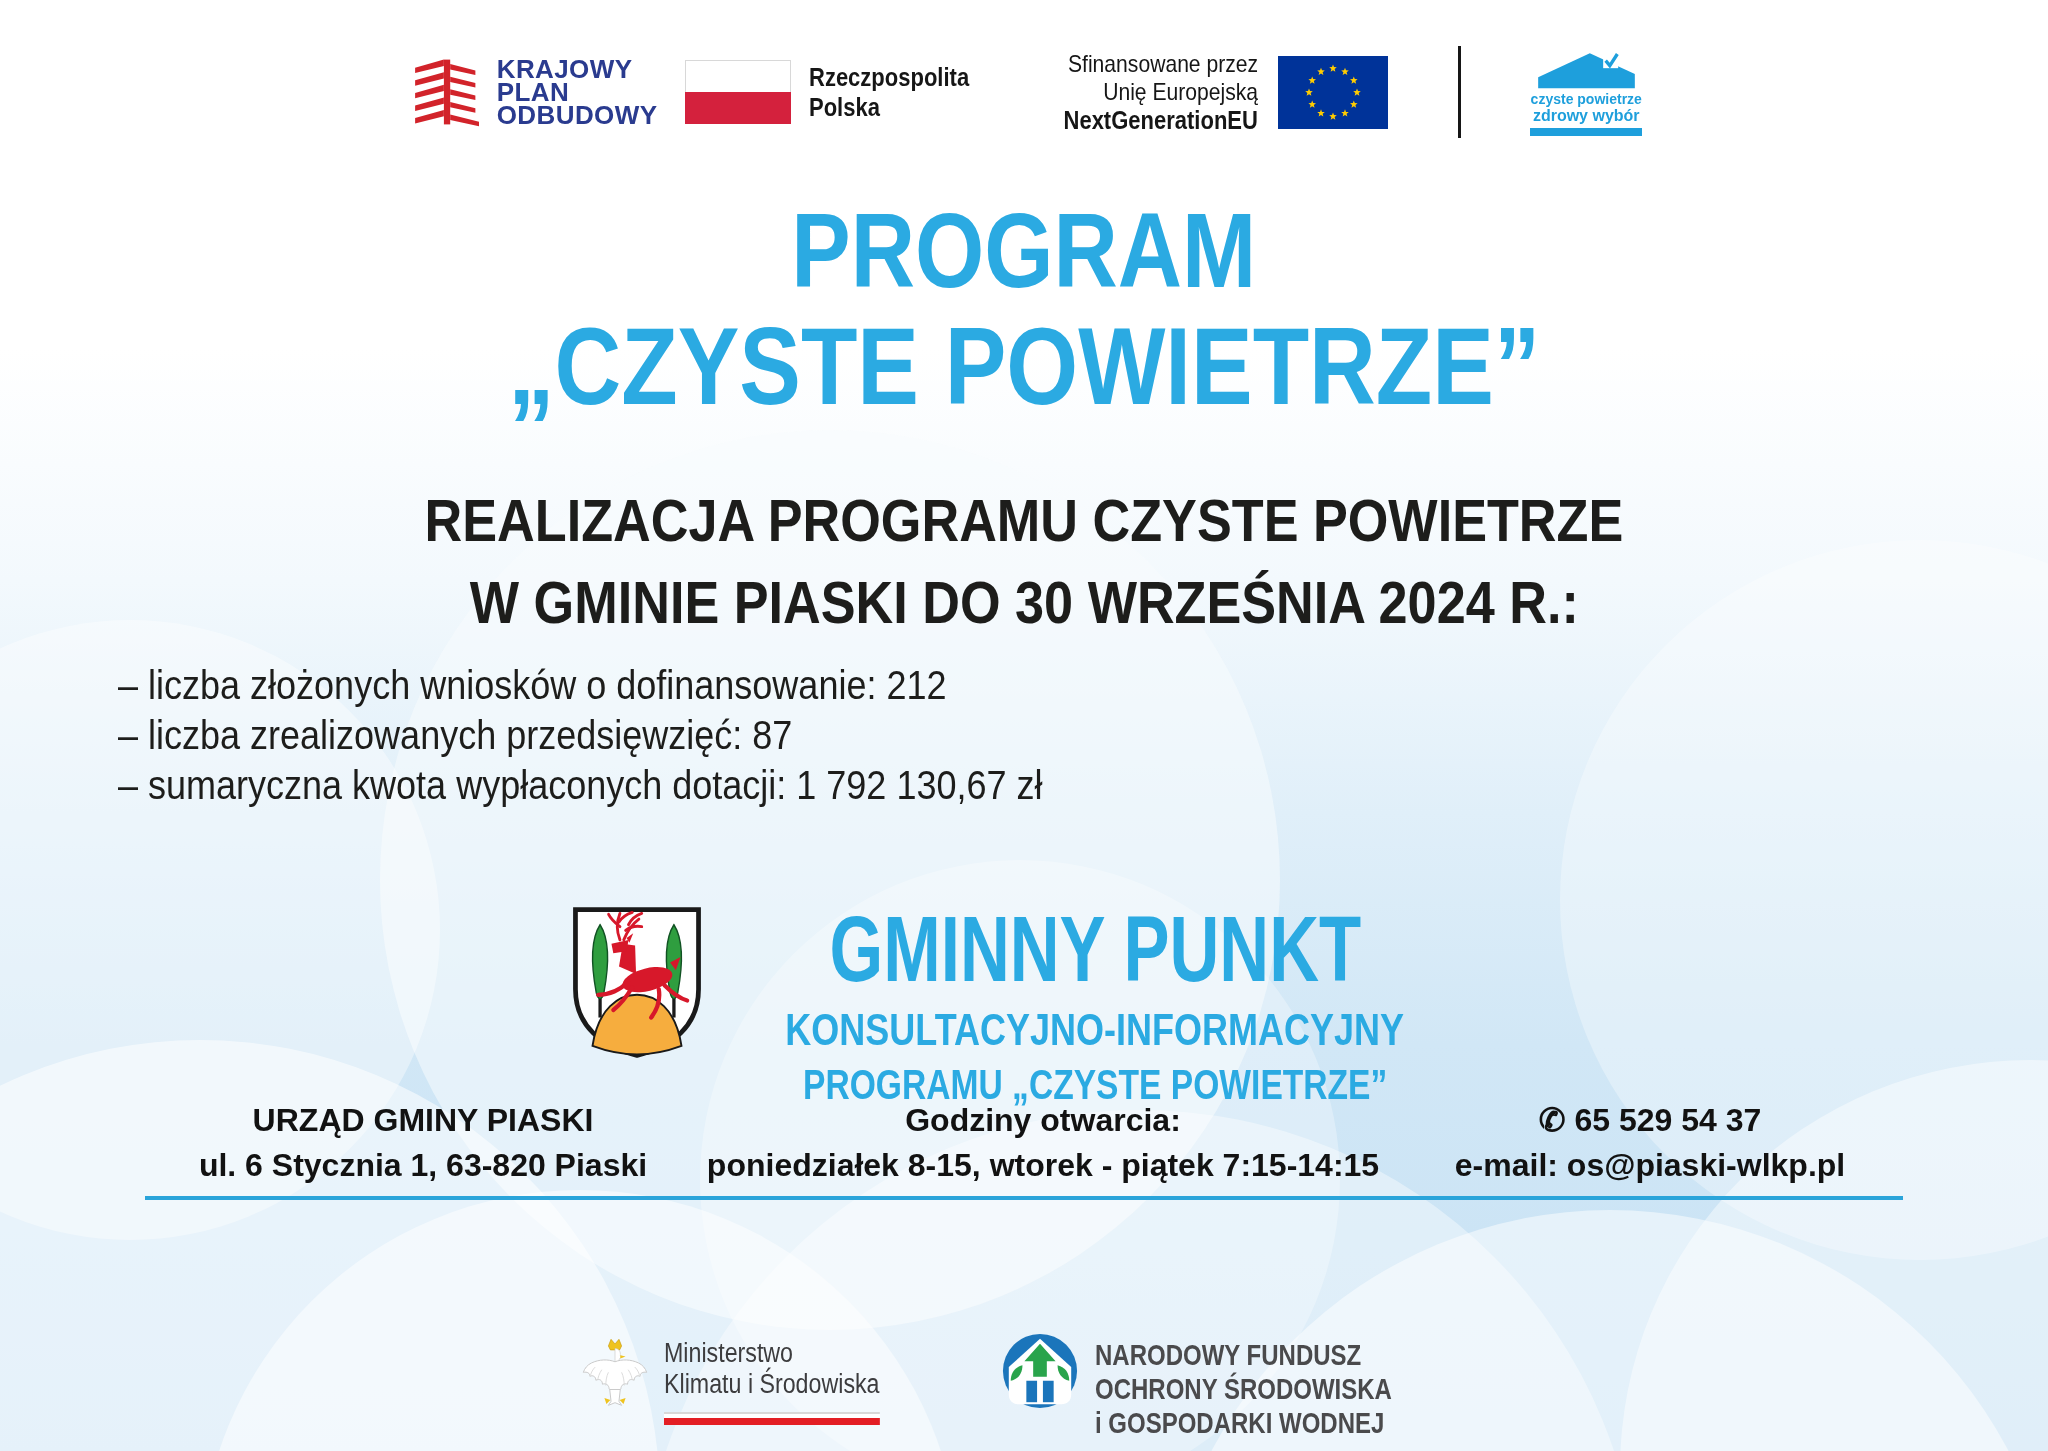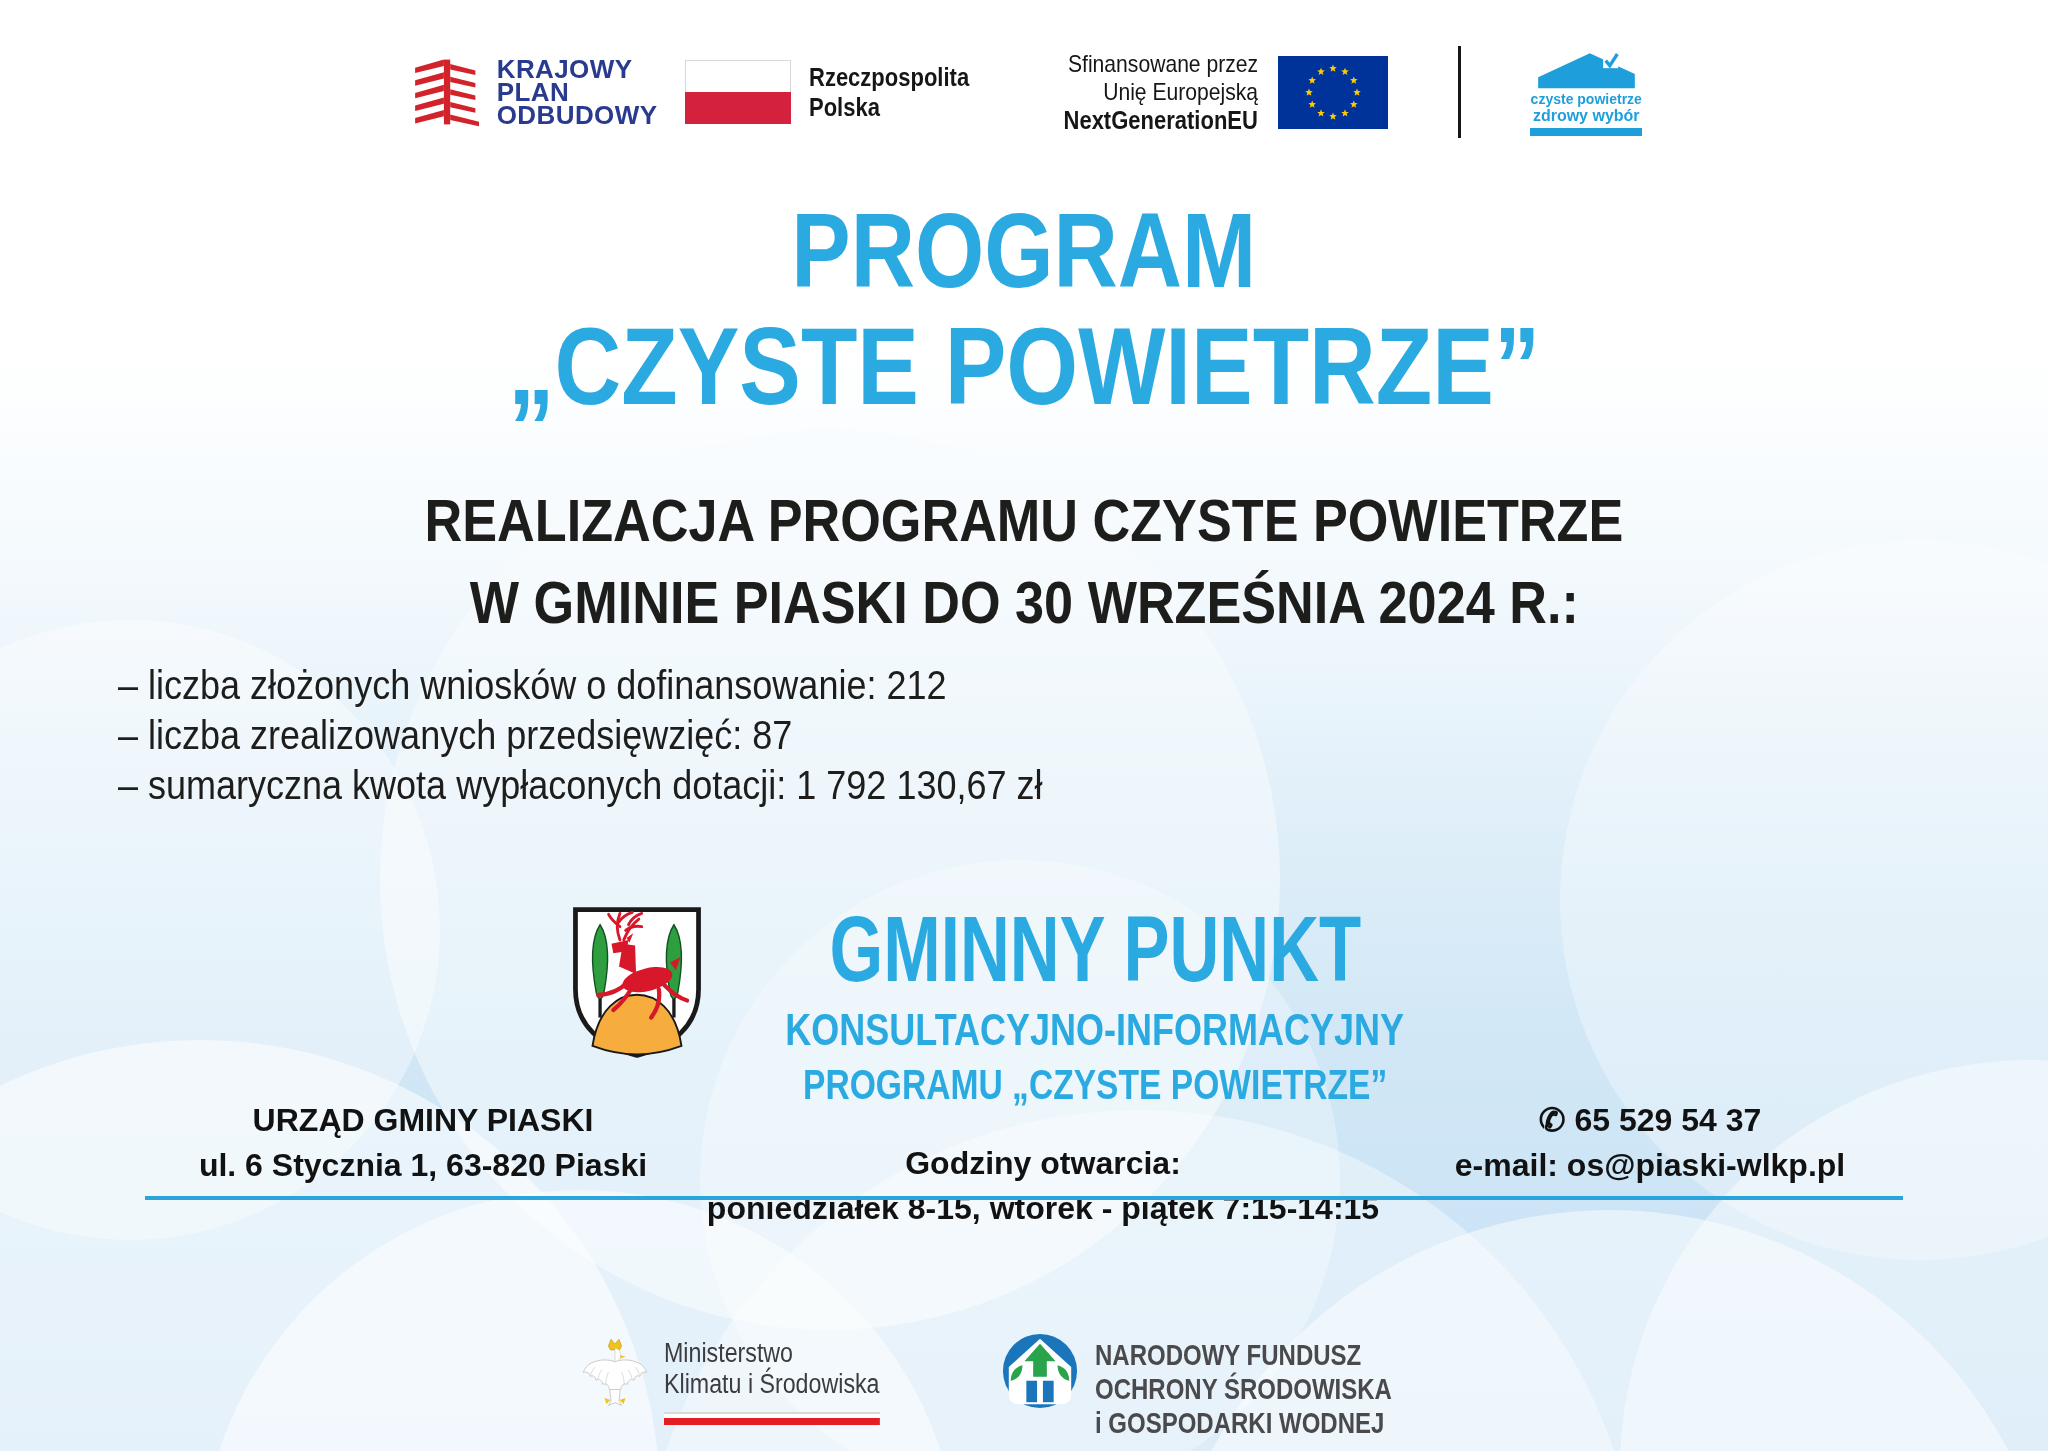--- a/index.html
+++ b/index.html
@@ -50,21 +50,21 @@
   
   .punkt { top:902px; left:0; right:0; display:flex; justify-content:center; align-items:flex-start; }
   .punkt-col { display:flex; flex-direction:column; align-items:center; padding-top:6px; }
   .punkt-col .p1 { font-weight:700; font-size:92px; line-height:82px; color:#2BAAE2; white-space:nowrap; transform:scaleX(.75); }
   .punkt-col .p2 { font-weight:700; font-size:45px; line-height:48px; margin-top:16px; color:#2BAAE2; white-space:nowrap; transform:scaleX(.8); }
   .punkt-col .p3 { font-weight:700; font-size:42px; line-height:46px; margin-top:8px; color:#2BAAE2; white-space:nowrap; transform:scaleX(.8); }
 
   
   .contact-col { position:absolute; top:1098px; transform:translateX(-50%); text-align:center;
     font-weight:700; font-size:32px; line-height:45px; color:#121212; white-space:nowrap; z-index:1; }
-  .cc1 { left:423px; } .cc2 { left:1043px;margin-top:43px; } .cc3 { left:1650px; }
+  .cc1 { left:423px; } .cc2 { left:1043px; } .cc3 { left:1650px; }
 
   .rule { top:1196px; left:145px; width:1758px; height:4px; background:#2AA4DA; }
 
   .website { top:1256px; left:0; right:0; display:flex; justify-content:center; }
   .website .w-line { font-weight:700; font-size:76px; line-height:78px; color:#1E9CD8; white-space:nowrap; transform:scaleX(.82); }
 
   
   .footer { top:1332px; left:0; right:0; display:flex; justify-content:center; align-items:flex-start; gap:86px; }
   .ministry { display:flex; align-items:flex-start; gap:16px; }
   .min-txt { transform:scaleX(.86); transform-origin:0 0; padding-top:6px; }

